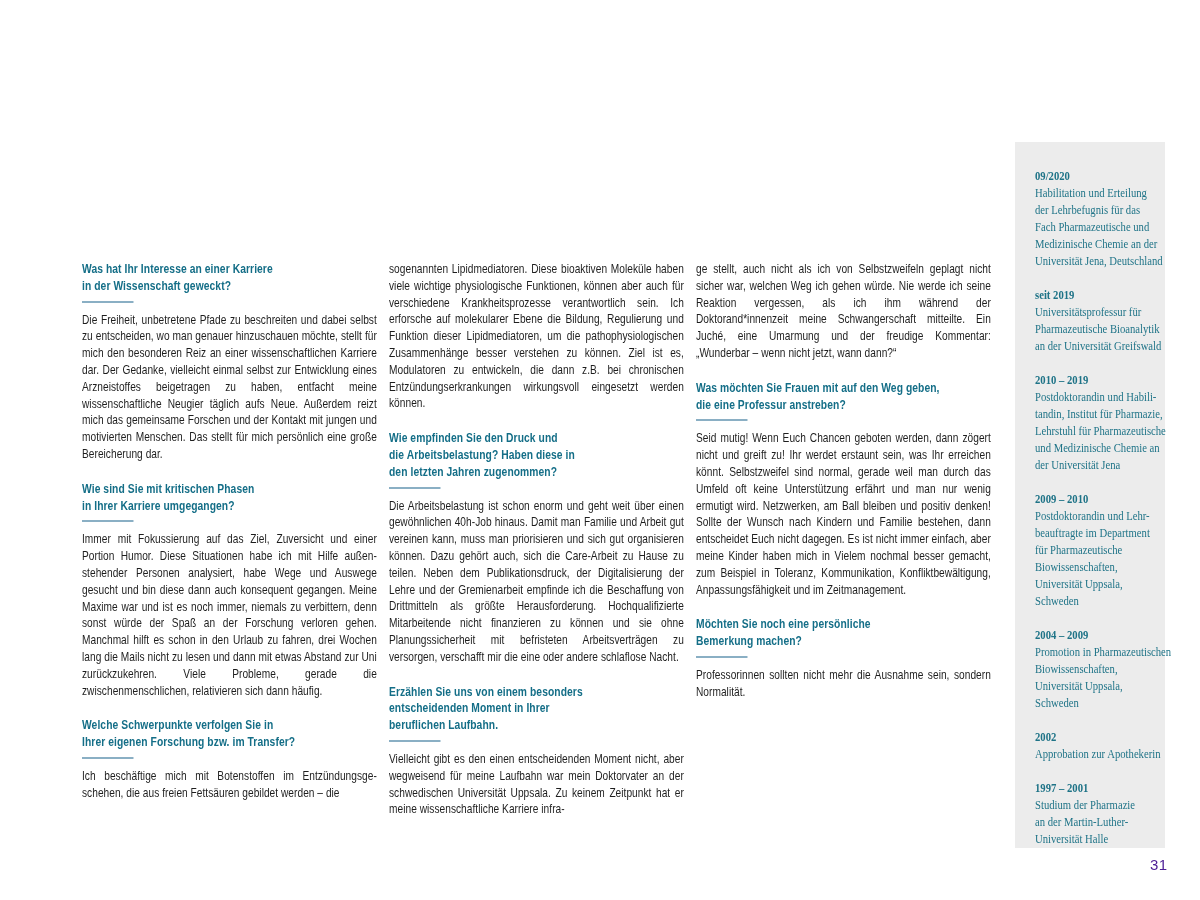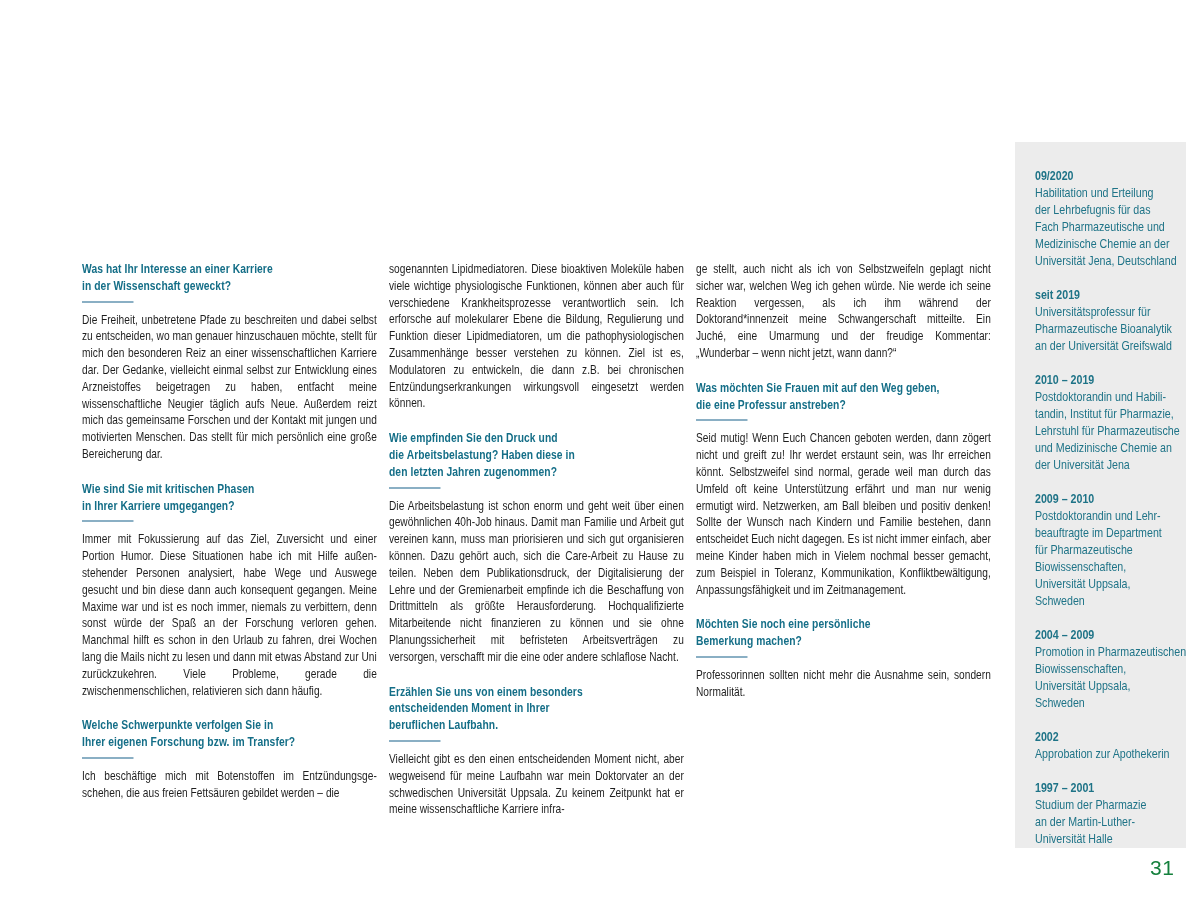--- a/index.html
+++ b/index.html
@@ -33,35 +33,35 @@
   .answer {
     margin: 0; color: #1e1e1e;
     font-size: 13px; line-height: 16.8px;
     text-align: justify; letter-spacing: 0.05px;
     hyphens: manual;
   }
 
   
   .sidebar {
     position: absolute; left: 1015px; top: 142px;
-    width: 171px; height: 706px; background: #ececec;
+    width: 150px; height: 706px; background: #ececec; font-family: Liberation Serif, serif;
   }
   .sidebar-inner {
     position: absolute; left: 20px; top: 25px; width: 196px;
     transform: scaleX(0.82); transform-origin: 0 0;
     color: #1e7387; font-size: 13px; line-height: 17px;
   }
   .cv-entry + .cv-entry { margin-top: 17px; }
   .cv-date { font-weight: bold; }
   .cv-text { white-space: pre-line; }
 
   
   .page-number {
     position: absolute; left: 1150px; top: 856px;
-    color: #15803d; font-size: 21px; letter-spacing: 0.5px;
+    color: #4c1d95; font-size: 15px; letter-spacing: 0.5px;
   }
 </style>
 </head>
 <body>
 
 <div class="page">
   <main id="columns-root">
       <section class="col" id="col-1">
         <div class="block">
           <h3 class="question">Was hat Ihr Interesse an einer Karriere

